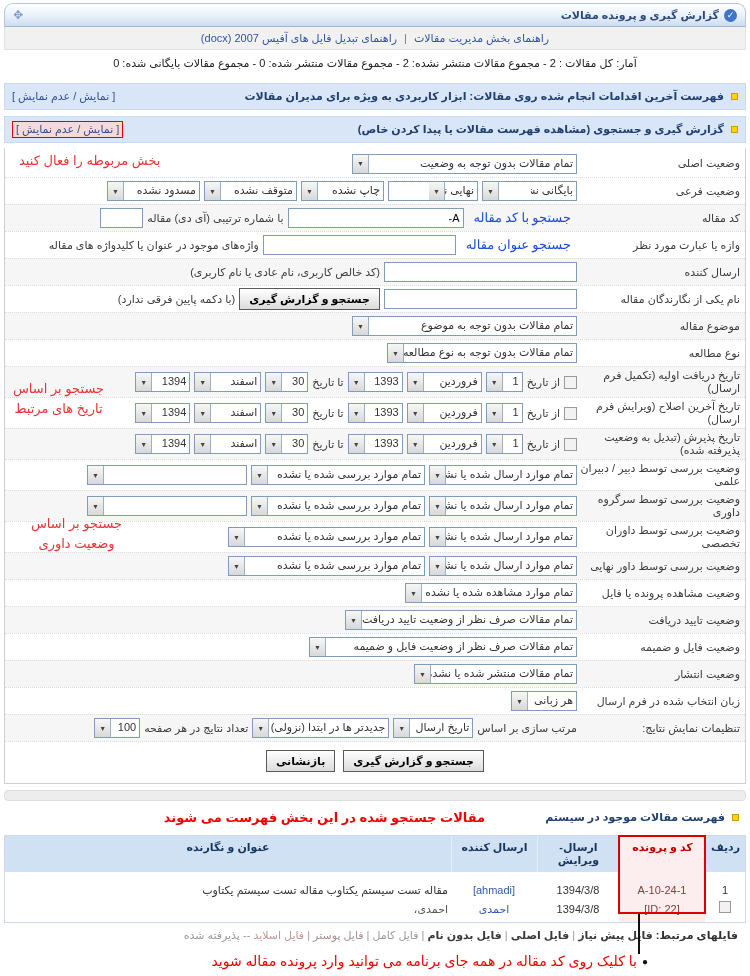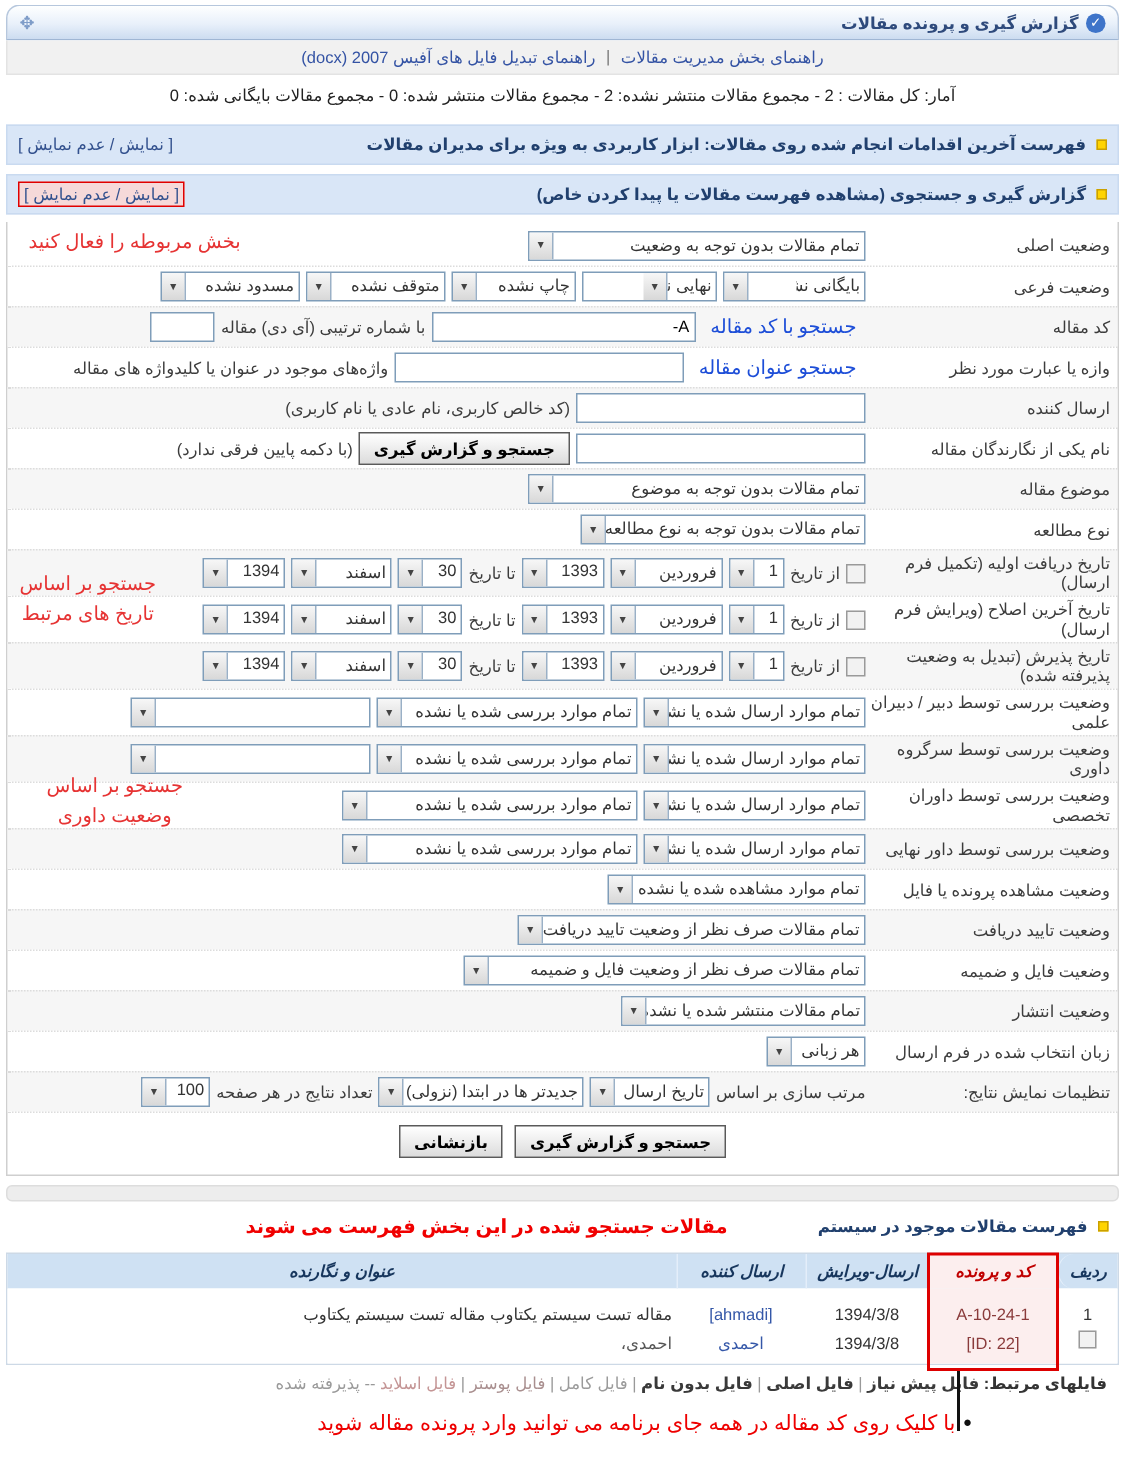--- a/index.html
+++ b/index.html
@@ -69,21 +69,21 @@
   .listhdr { display:flex; align-items:center; height:27px; padding:0 7px; margin-top:3px; }
   .listhdr .bullet { width:7px;height:7px;background:#ffd400;border:1px solid #caa000;margin-left:7px;}
   .listhdr .stitle { color:#21406e; font-weight:bold; }
   .listhdr .rnote { color:#f00000; font-weight:bold; font-size:13px; margin-right:60px; }
 
   .results-block { position:relative; margin-top:4px; }
   .rtable { border:1px solid #cdd9e6; }
   .trow { display:flex; }
   .thead { background:#cfe1f3; }
   .cell { padding:4px 3px; text-align:center; }
-  .thead .cell { color:#17365d; font-weight:bold; border-left:1px solid #e4eefa; padding:5px 1px;font-style:italic; }
+  .thead .cell { color:#17365d; font-weight:bold; border-left:1px solid #e4eefa; padding:5px 1px; }
   .thead .cell:last-child { border-left:none; }
   .w-num { width:40px; flex:0 0 auto;border-radius:11px; }
   .w-code { width:86px; flex:0 0 auto; }
   .w-date { width:82px; flex:0 0 auto; }
   .w-sender { width:86px; flex:0 0 auto; }
   .w-title { flex:1; }
   .tbody { background:#fff; }
   .tbody .cell { padding-top:9px; line-height:1.7; vertical-align:top; }
   .code-cell { color:#8a3b3b; background:#fceeee; }
   .link { color:#3457a8; text-decoration:none; display:block; }

